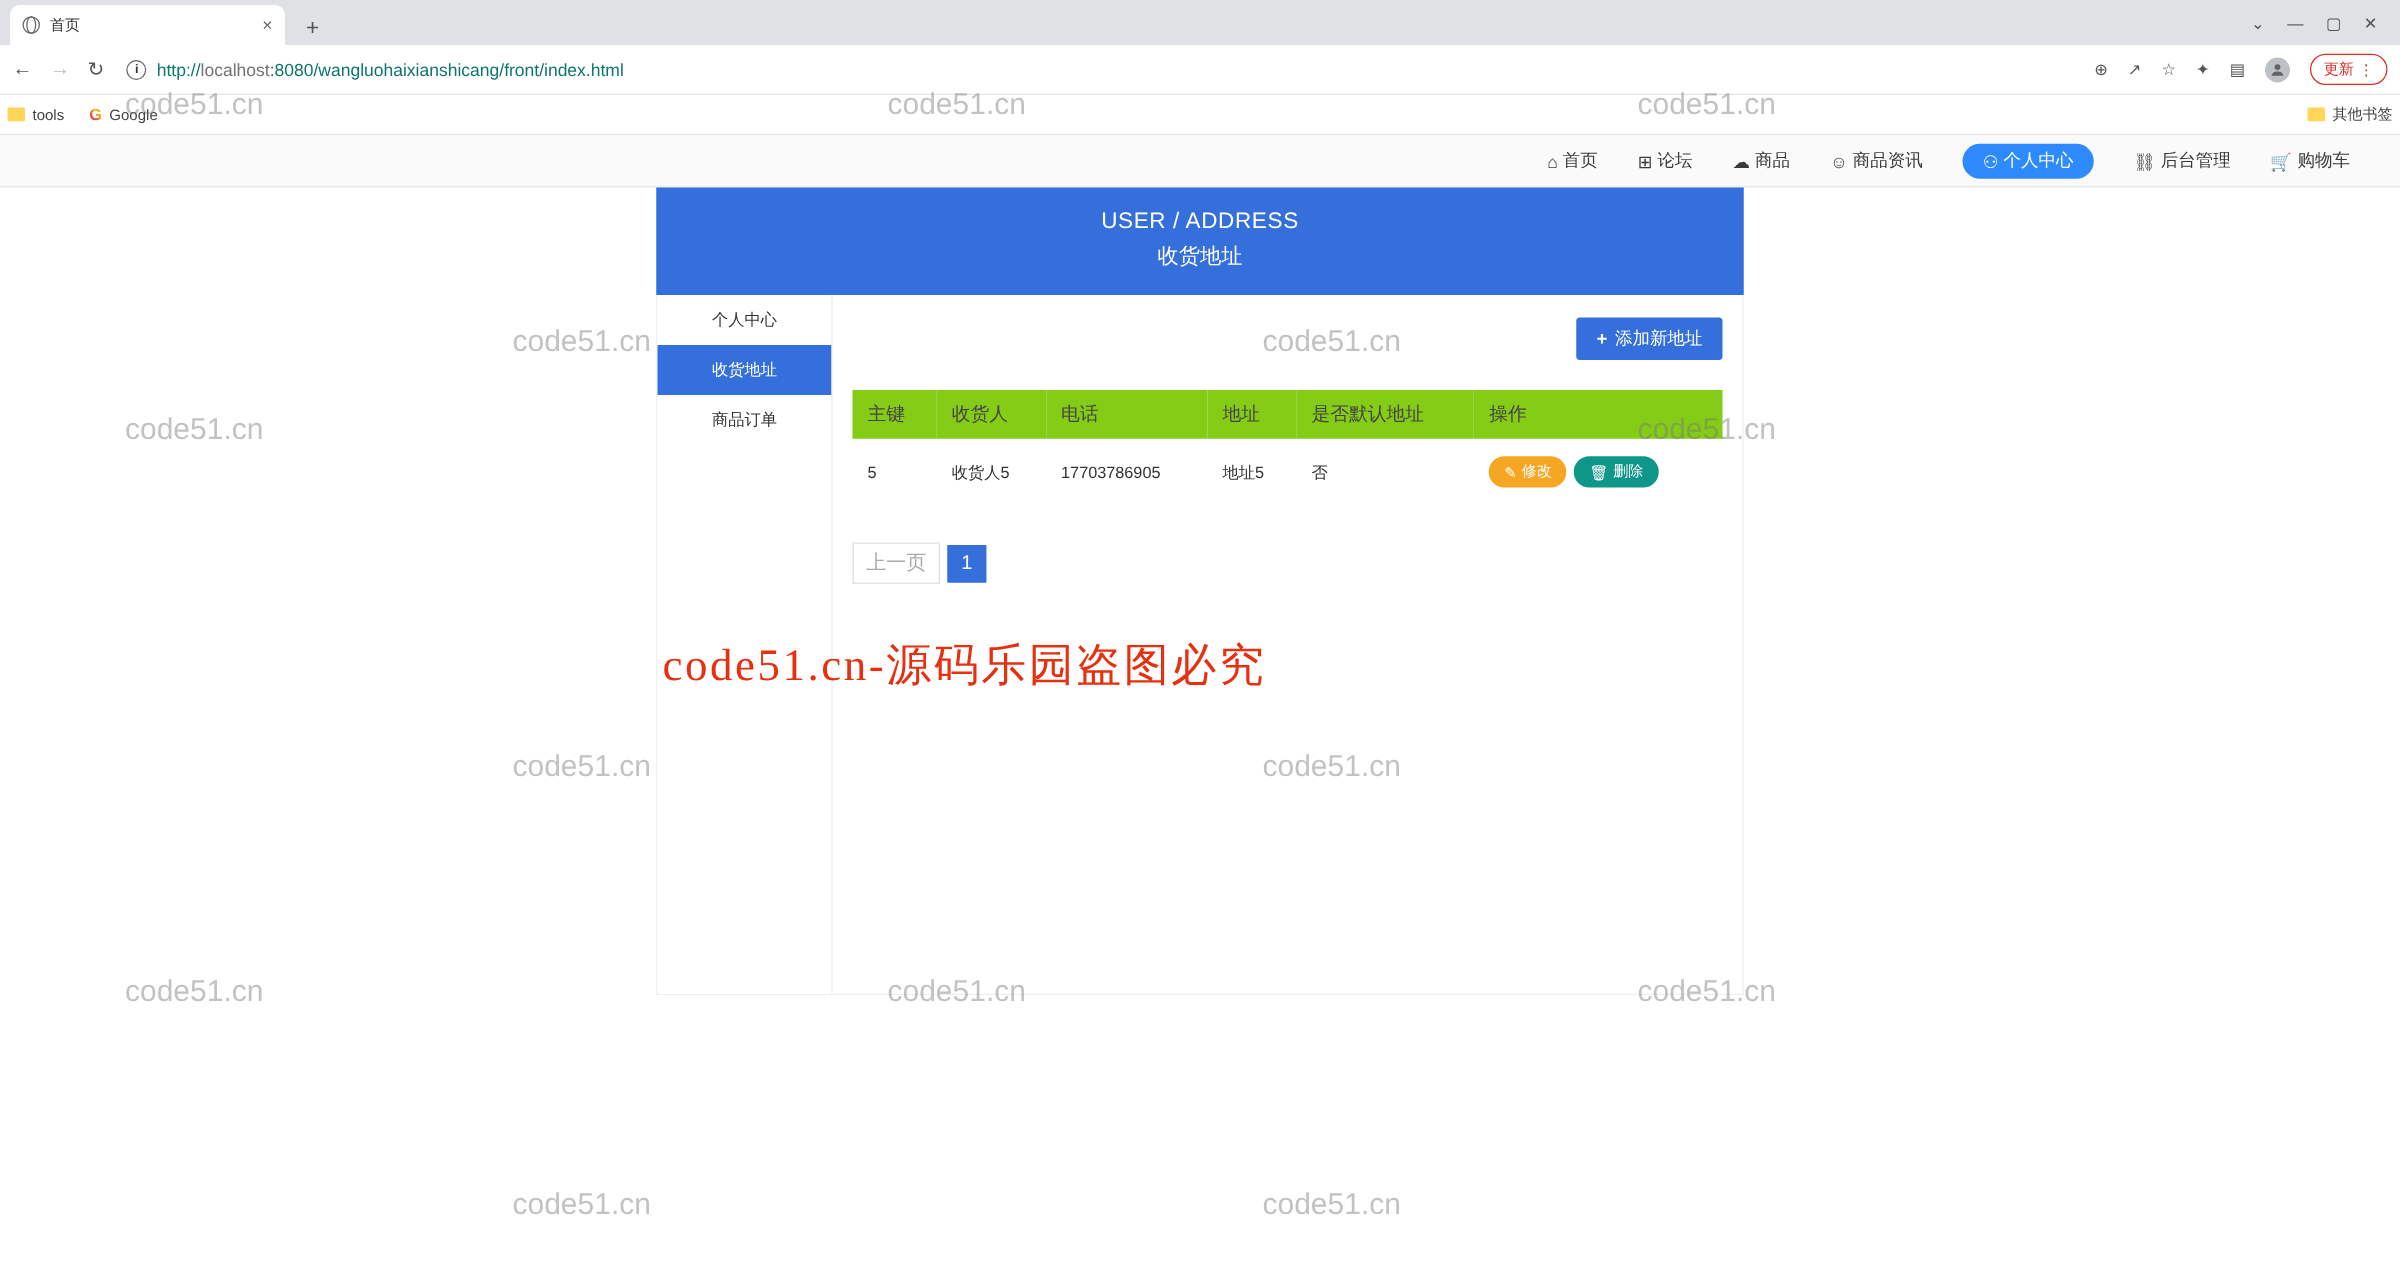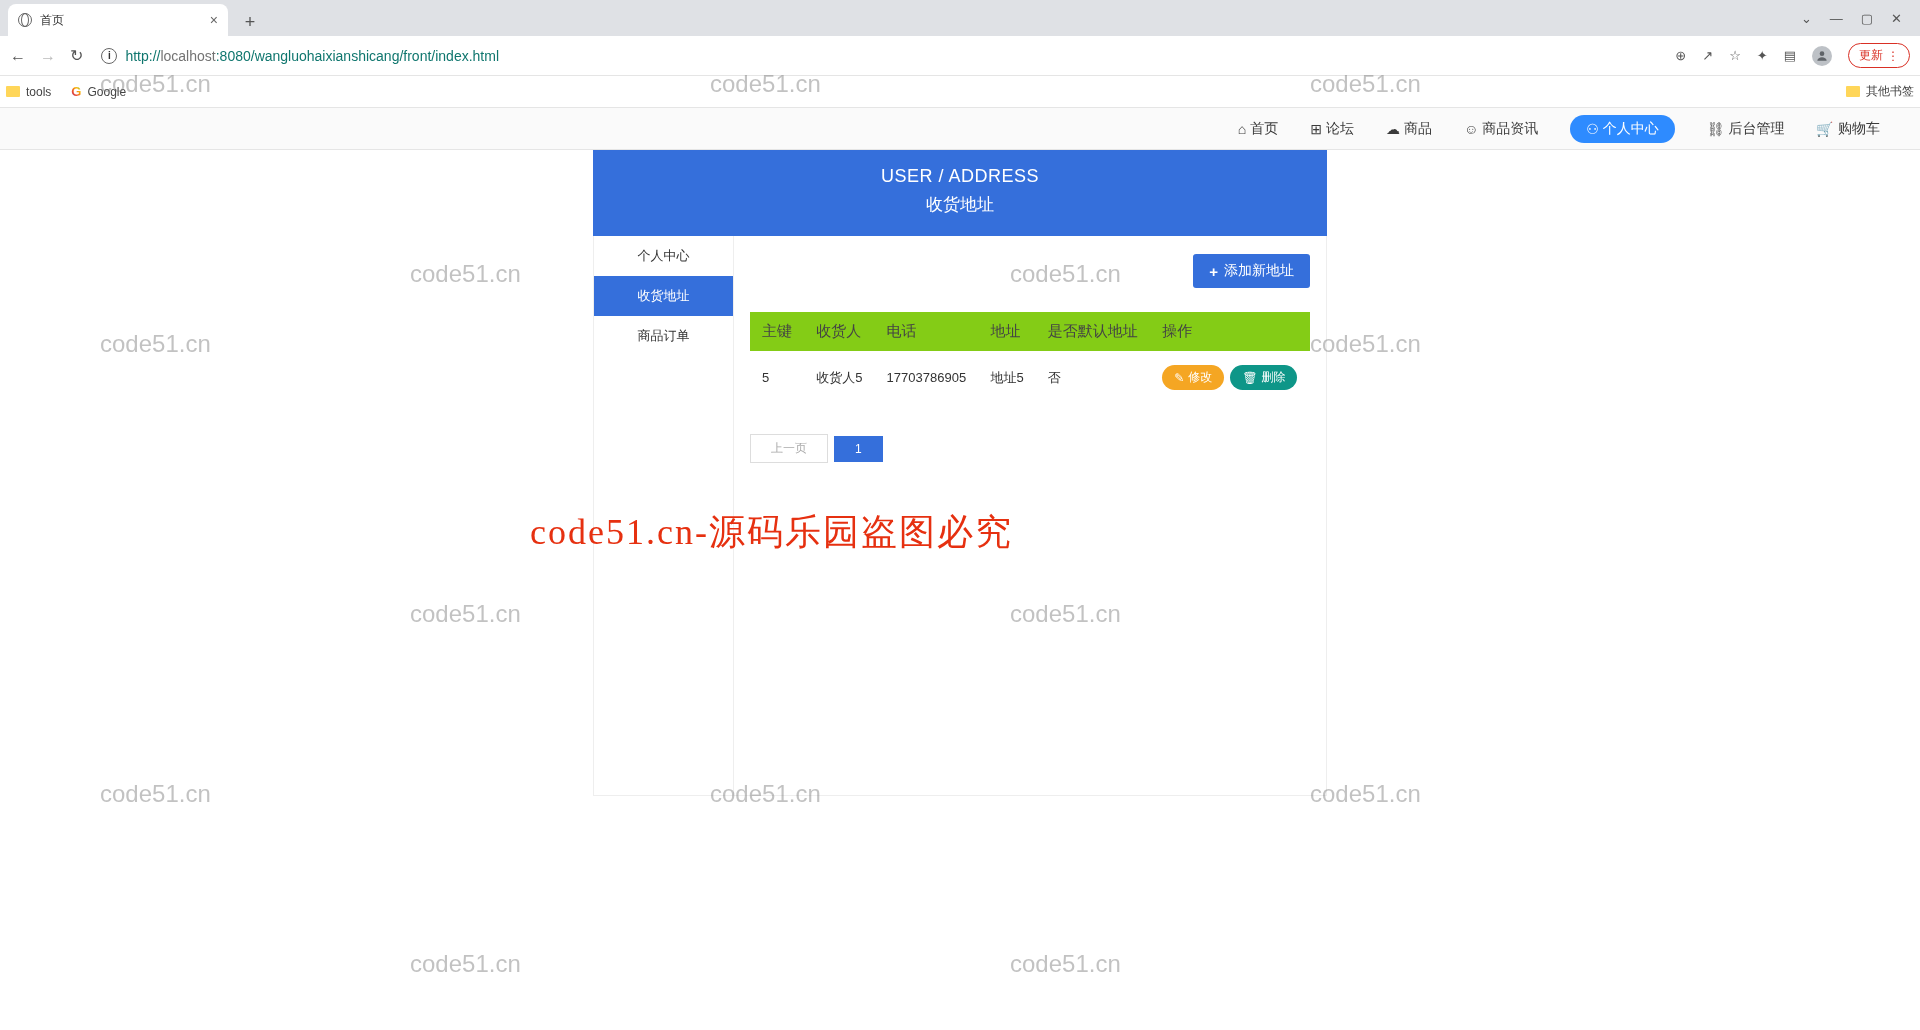--- a/index.html
+++ b/index.html
@@ -31,42 +31,42 @@
     .folder-ico { width: 14px; height: 11px; background: #ffd659; border-radius: 1px; position: relative; }
     .g-ico { font-weight: bold; background: linear-gradient(45deg,#4285f4,#ea4335,#fbbc05,#34a853); -webkit-background-clip: text; color: transparent; font-size: 13px; }
     .bm-right { margin-left: auto; }
 
     
     .site-nav { height: 42px; background: #fafafa; border-bottom: 1px solid #e5e5e5; display: flex; align-items: center; justify-content: flex-end; padding-right: 40px; gap: 32px; font-size: 14px; color: #3a3a3a; }
     .site-nav .nav-item { cursor: pointer; display: flex; align-items: center; gap: 4px; }
     .site-nav .nav-item.active { background: #2e8bff; color: #fff; border-radius: 16px; padding: 5px 16px; }
 
     
-    .page-wrap { width: 734px; margin: 0 auto; }
+    .page-wrap { width: 870px; margin: 0 auto; }
     .banner { background: #356fdb; color: #fff; text-align: center; padding: 16px 0 20px; }
     .banner .en { font-size: 18px; letter-spacing: 0.5px; }
     .banner .cn { font-size: 17px; margin-top: 6px; }
 
     .content-box { display: flex; border: 1px solid #eee; border-top: none; min-height: 560px; background: #fff; }
     .sidebar { width: 140px; background: #fff; border-right: 1px solid #eee; }
     .sb-item { height: 40px; display: flex; align-items: center; justify-content: center; font-size: 13px; color: #333; cursor: pointer; }
     .sb-item.active { background: #356fdb; color: #fff; }
 
     .main-area { flex: 1; padding: 18px 16px; position: relative; }
     .add-btn { float: right; background: #356fdb; color: #fff; border: none; border-radius: 3px; padding: 8px 16px; font-size: 14px; display: flex; align-items: center; gap: 6px; cursor: pointer; }
     .add-btn .plus { font-size: 15px; font-weight: bold; }
 
     .tbl { width: 100%; clear: both; margin-top: 58px; border-collapse: collapse; }
     .tbl th { background: #84cc16; text-align: left; font-weight: normal; color: #444; padding: 10px 12px; font-size: 15px; }
     .tbl td { padding: 14px 12px; font-size: 13px; color: #333; }
     .btn-edit { background: #f5a623; color: #fff; border: none; border-radius: 14px; padding: 4px 12px; font-size: 12px; display: inline-flex; align-items: center; gap: 4px; cursor: pointer; }
     .btn-del { background: #0e9688; color: #fff; border: none; border-radius: 14px; padding: 4px 12px; font-size: 12px; margin-left: 6px; display: inline-flex; align-items: center; gap: 4px; cursor: pointer; }
 
     .pagination { margin-top: 30px; display: flex; gap: 6px; align-items: center; }
-    .pg { border: 1px solid #ddd; padding: 5px 20px; font-size: 12px; color: #aaa; cursor: pointer; }
+    .pg { border: 1px solid #ddd; padding: 5px 10px; font-size: 16px; color: #aaa; cursor: pointer; }
     .pg.active { background: #356fdb; border-color: #356fdb; color: #fff; }
 
     
     .wm { position: absolute; color: rgba(120,120,120,0.45); font-size: 24px; pointer-events: none; user-select: none; font-family: Arial, sans-serif; }
     .wm-red { position: absolute; color: #e63010; font-size: 36px; font-weight: 500; pointer-events: none; left: 530px; top: 508px; letter-spacing: 2px; font-family: "SimSun","宋体",serif; }
   </style>
 </head>
 <body>
 
 <div class="browser-tabs">

